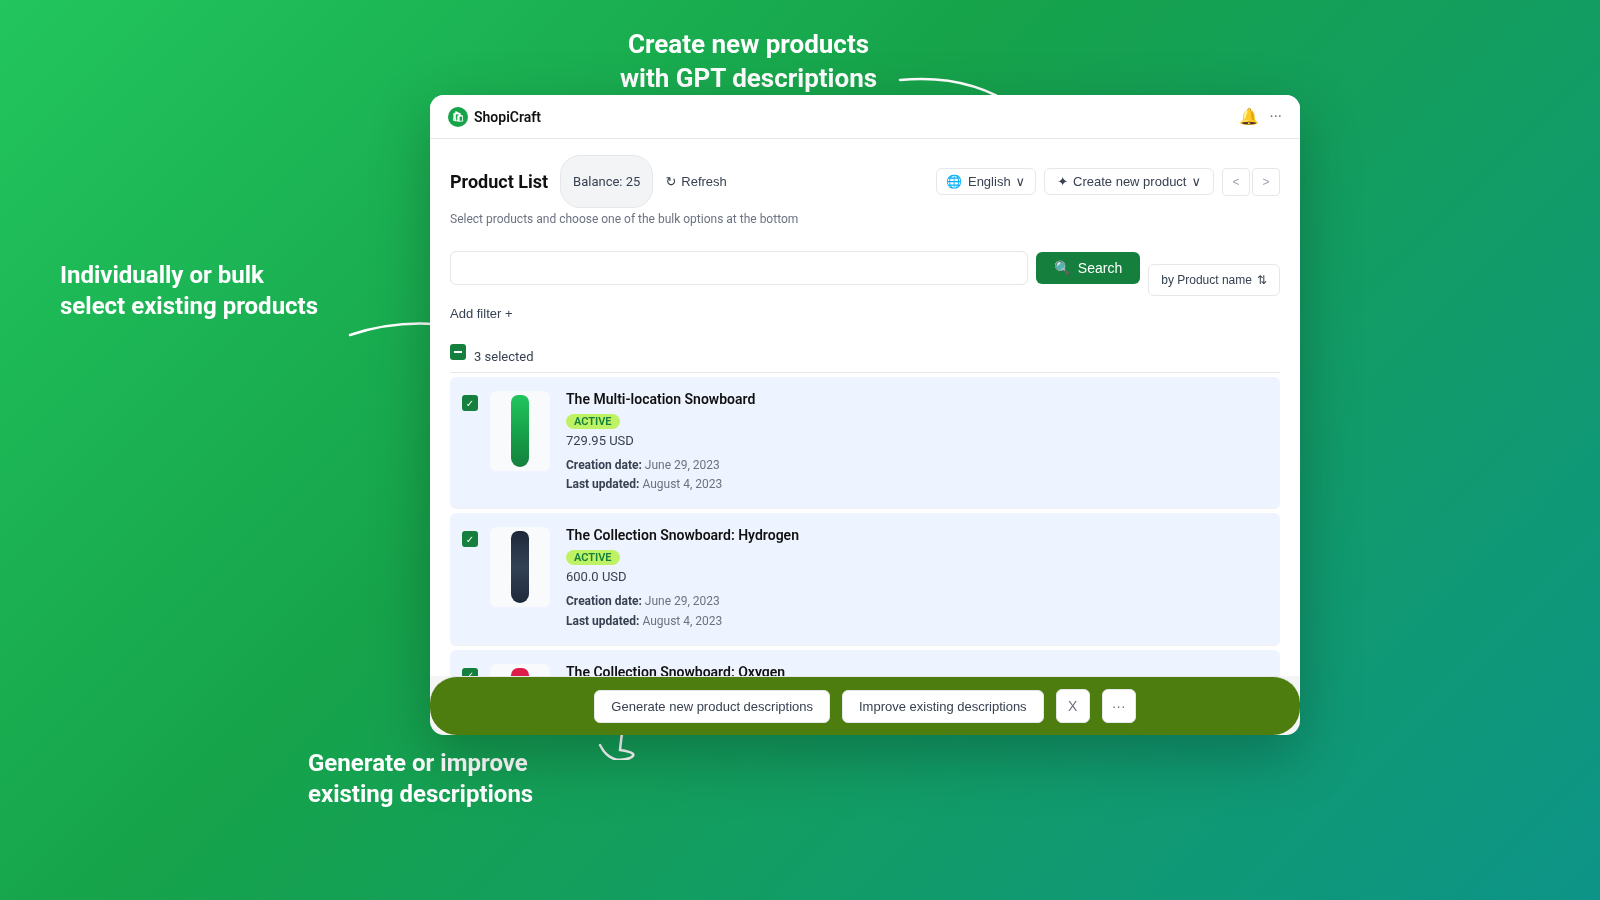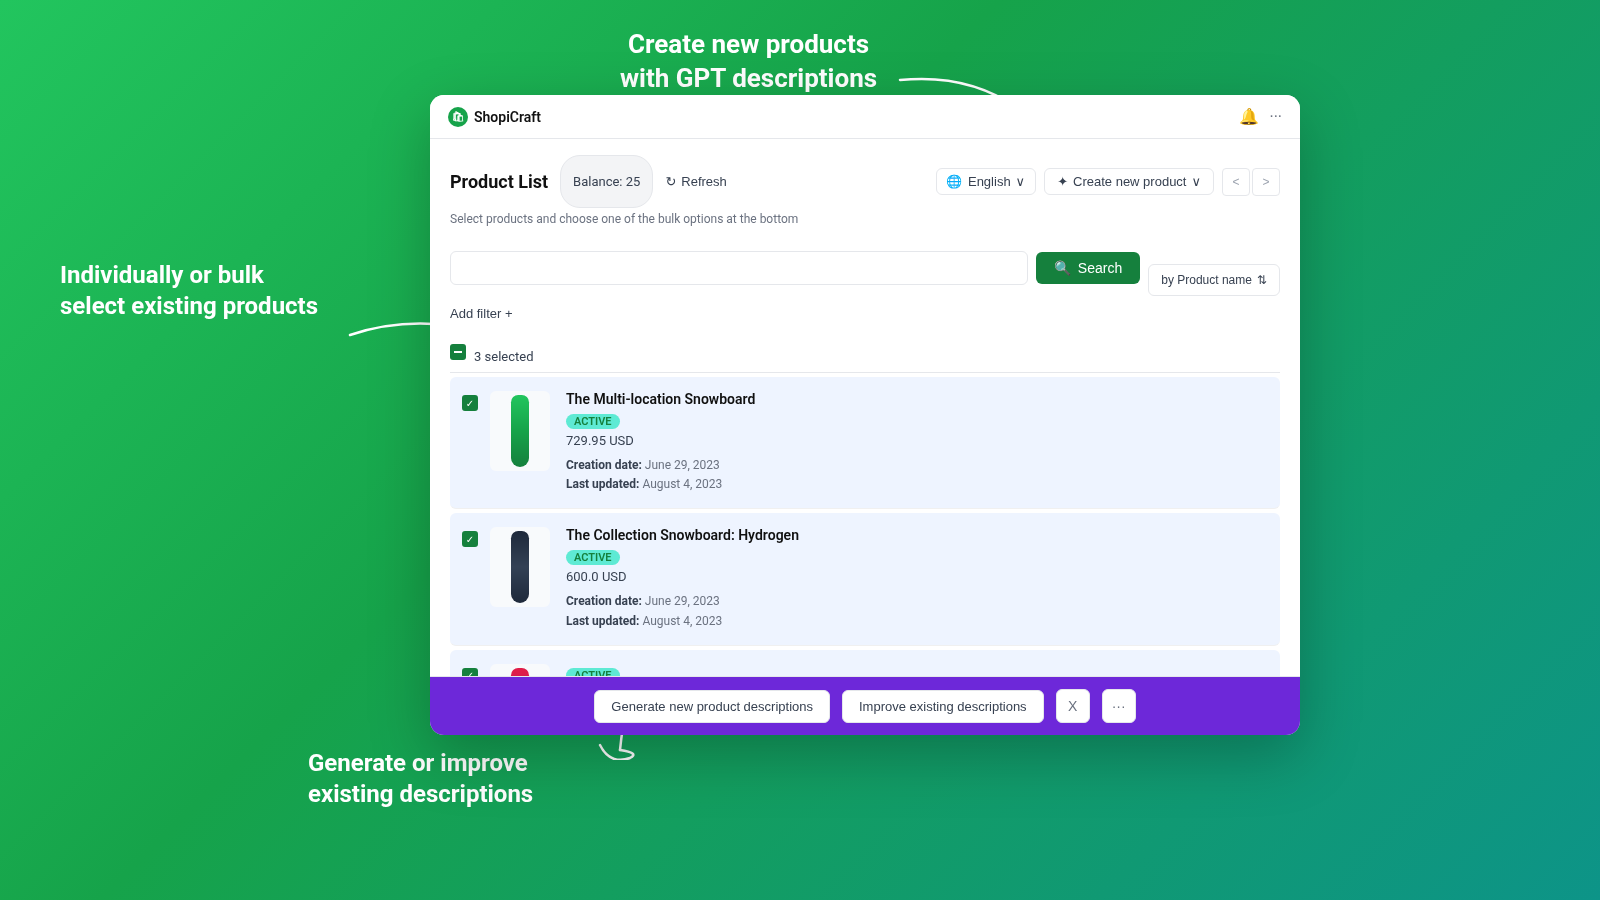--- a/index.html
+++ b/index.html
@@ -353,21 +353,21 @@
       flex: 1;
     }
     .product-name {
       font-size: 14px;
       font-weight: 600;
       color: #111;
       margin-bottom: 3px;
     }
     .product-status {
       display: inline-block;
-      background: #5eead4;
+      background: #bef264;
       color: #15803d;
       font-size: 11px;
       font-weight: 600;
       padding: 1px 8px;
       border-radius: 20px;
       margin-bottom: 4px;
     }
     .product-price {
       font-size: 13px;
       color: #374151;
@@ -377,27 +377,28 @@
       font-size: 12px;
       color: #6b7280;
       line-height: 1.6;
     }
     .product-meta strong {
       color: #374151;
     }
 
     
     .bottom-bar {
-      background: #6d28d9;
+      background: #4d7c0f;
       border-top: 1px solid #e5e7eb;
       padding: 12px 20px;
       display: flex;
       align-items: center;
       justify-content: center;
       gap: 12px;
+      border-radius: 27px;
     }
     .action-btn {
       border: 1px solid #e5e7eb;
       background: white;
       border-radius: 6px;
       padding: 8px 16px;
       font-size: 13px;
       cursor: pointer;
       color: #374151;
     }
@@ -581,20 +582,21 @@
       </div>
 
       <div class="product-item">
         <div class="product-checkbox">
           <span class="check-mark">✓</span>
         </div>
         <div class="product-image">
           <div class="snowboard-3"></div>
         </div>
         <div class="product-info">
+          <div class="product-name">The Collection Snowboard: Oxygen</div>
           <span class="product-status">ACTIVE</span>
           <div class="product-price">1025.0 USD</div>
           <div class="product-meta">
             <strong>Creation date:</strong> <span>June 29, 2023</span><br>
              
           </div>
         </div>
       </div>
 
     </div>

